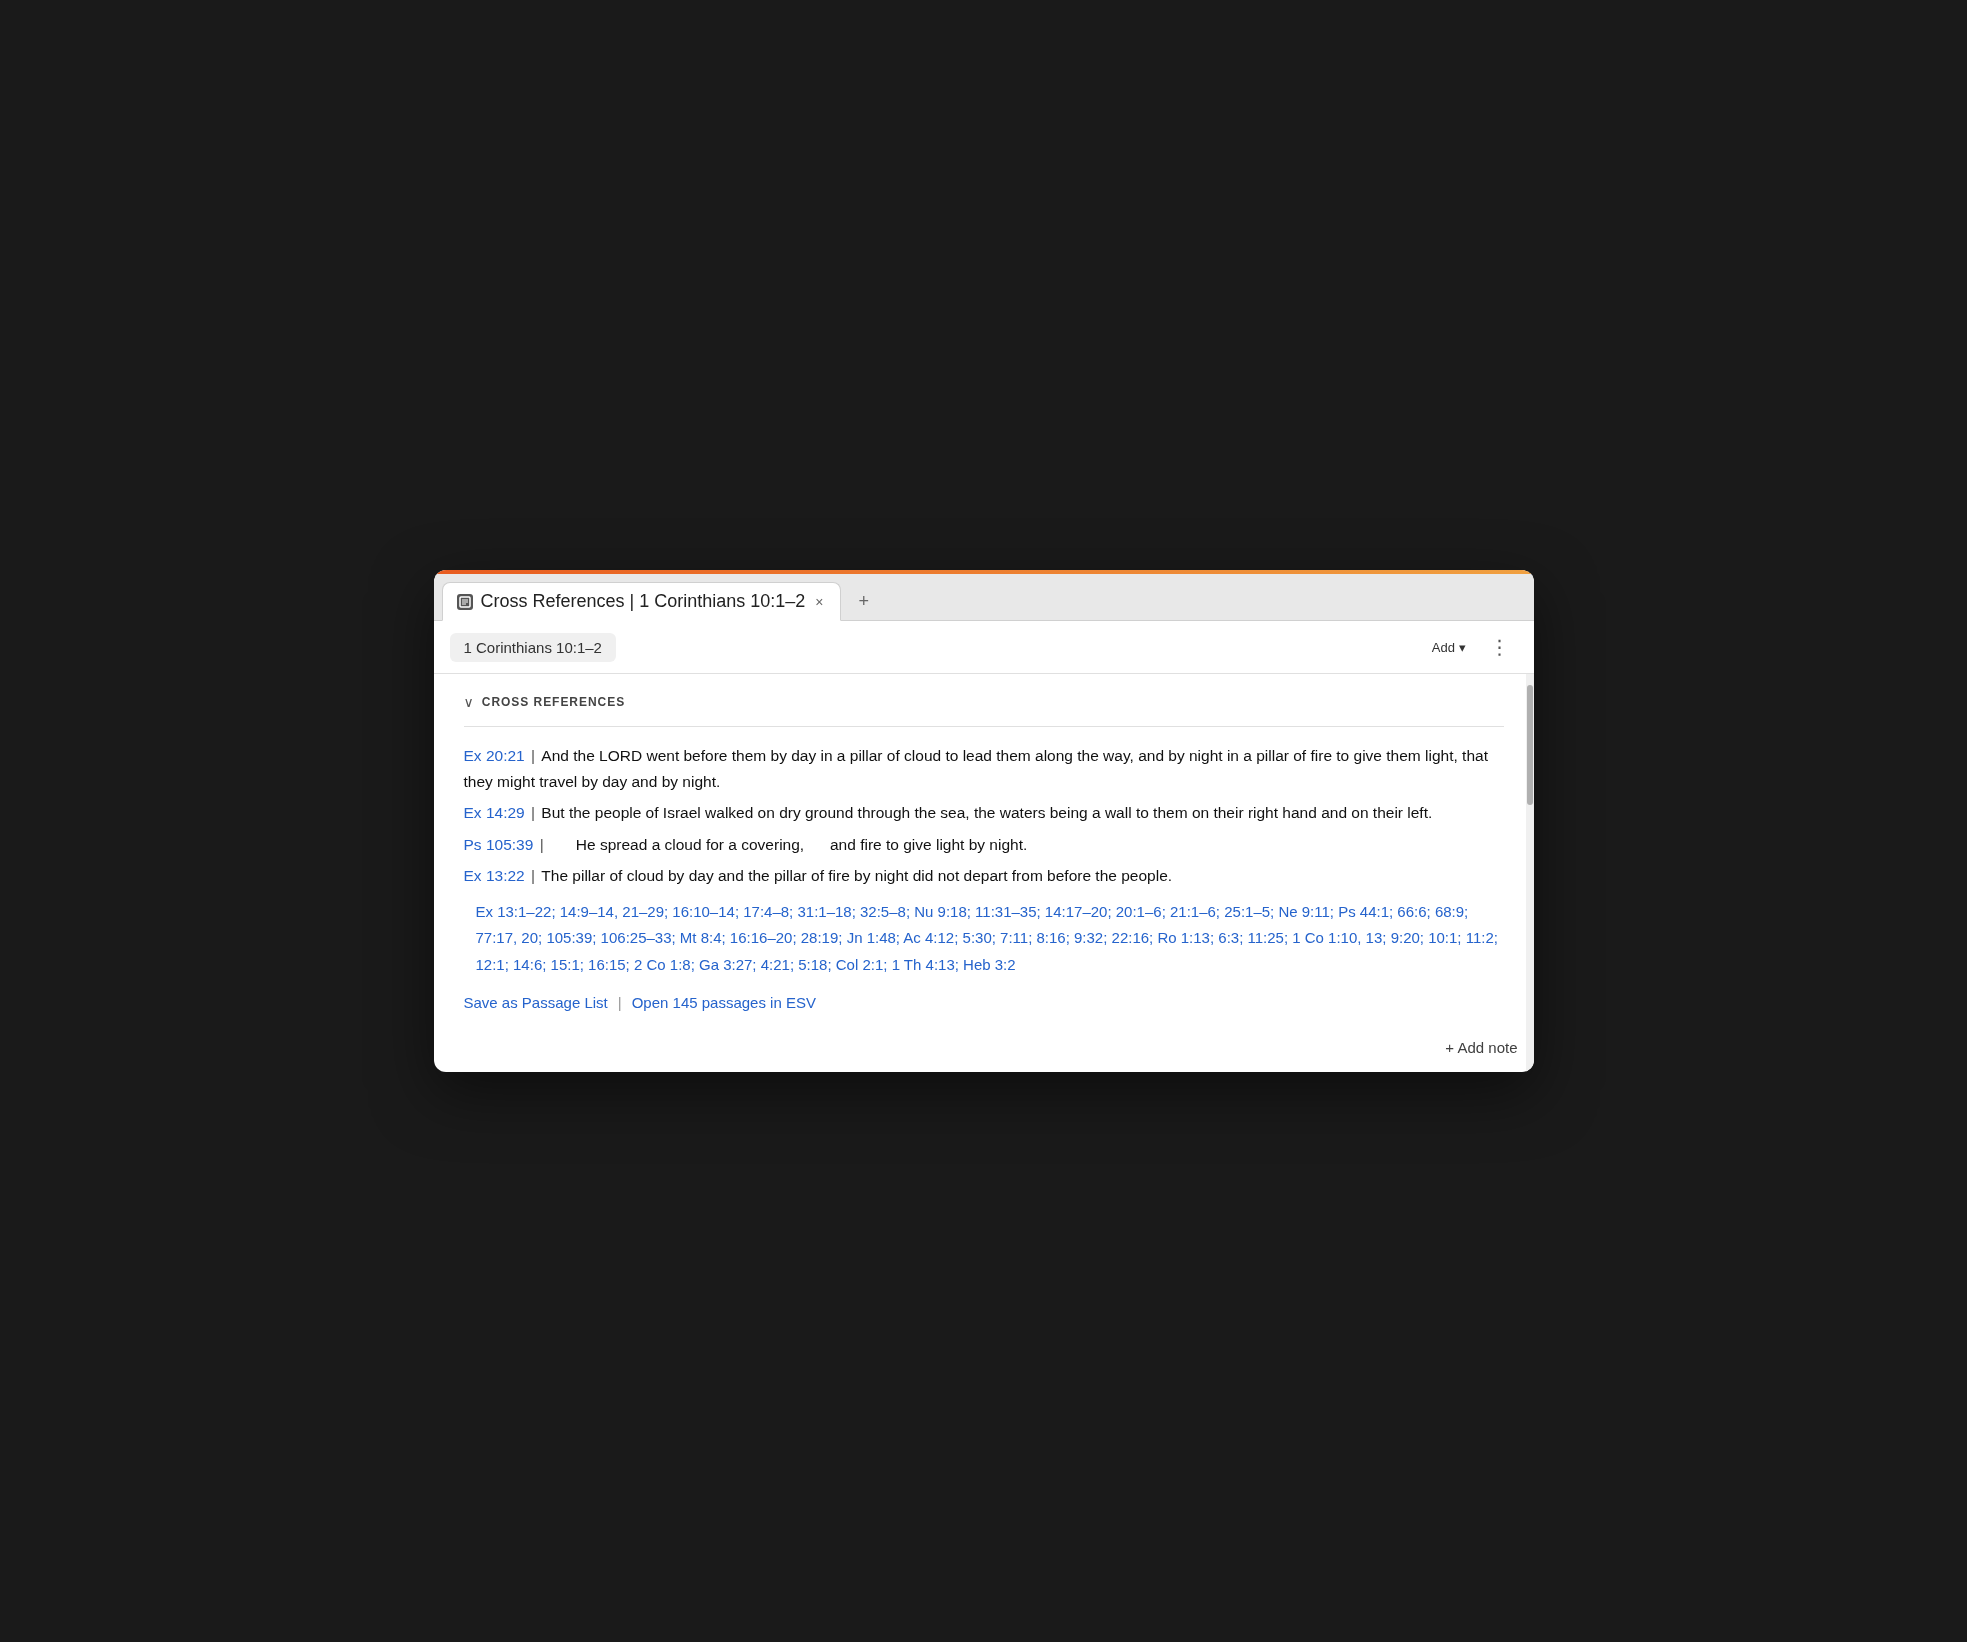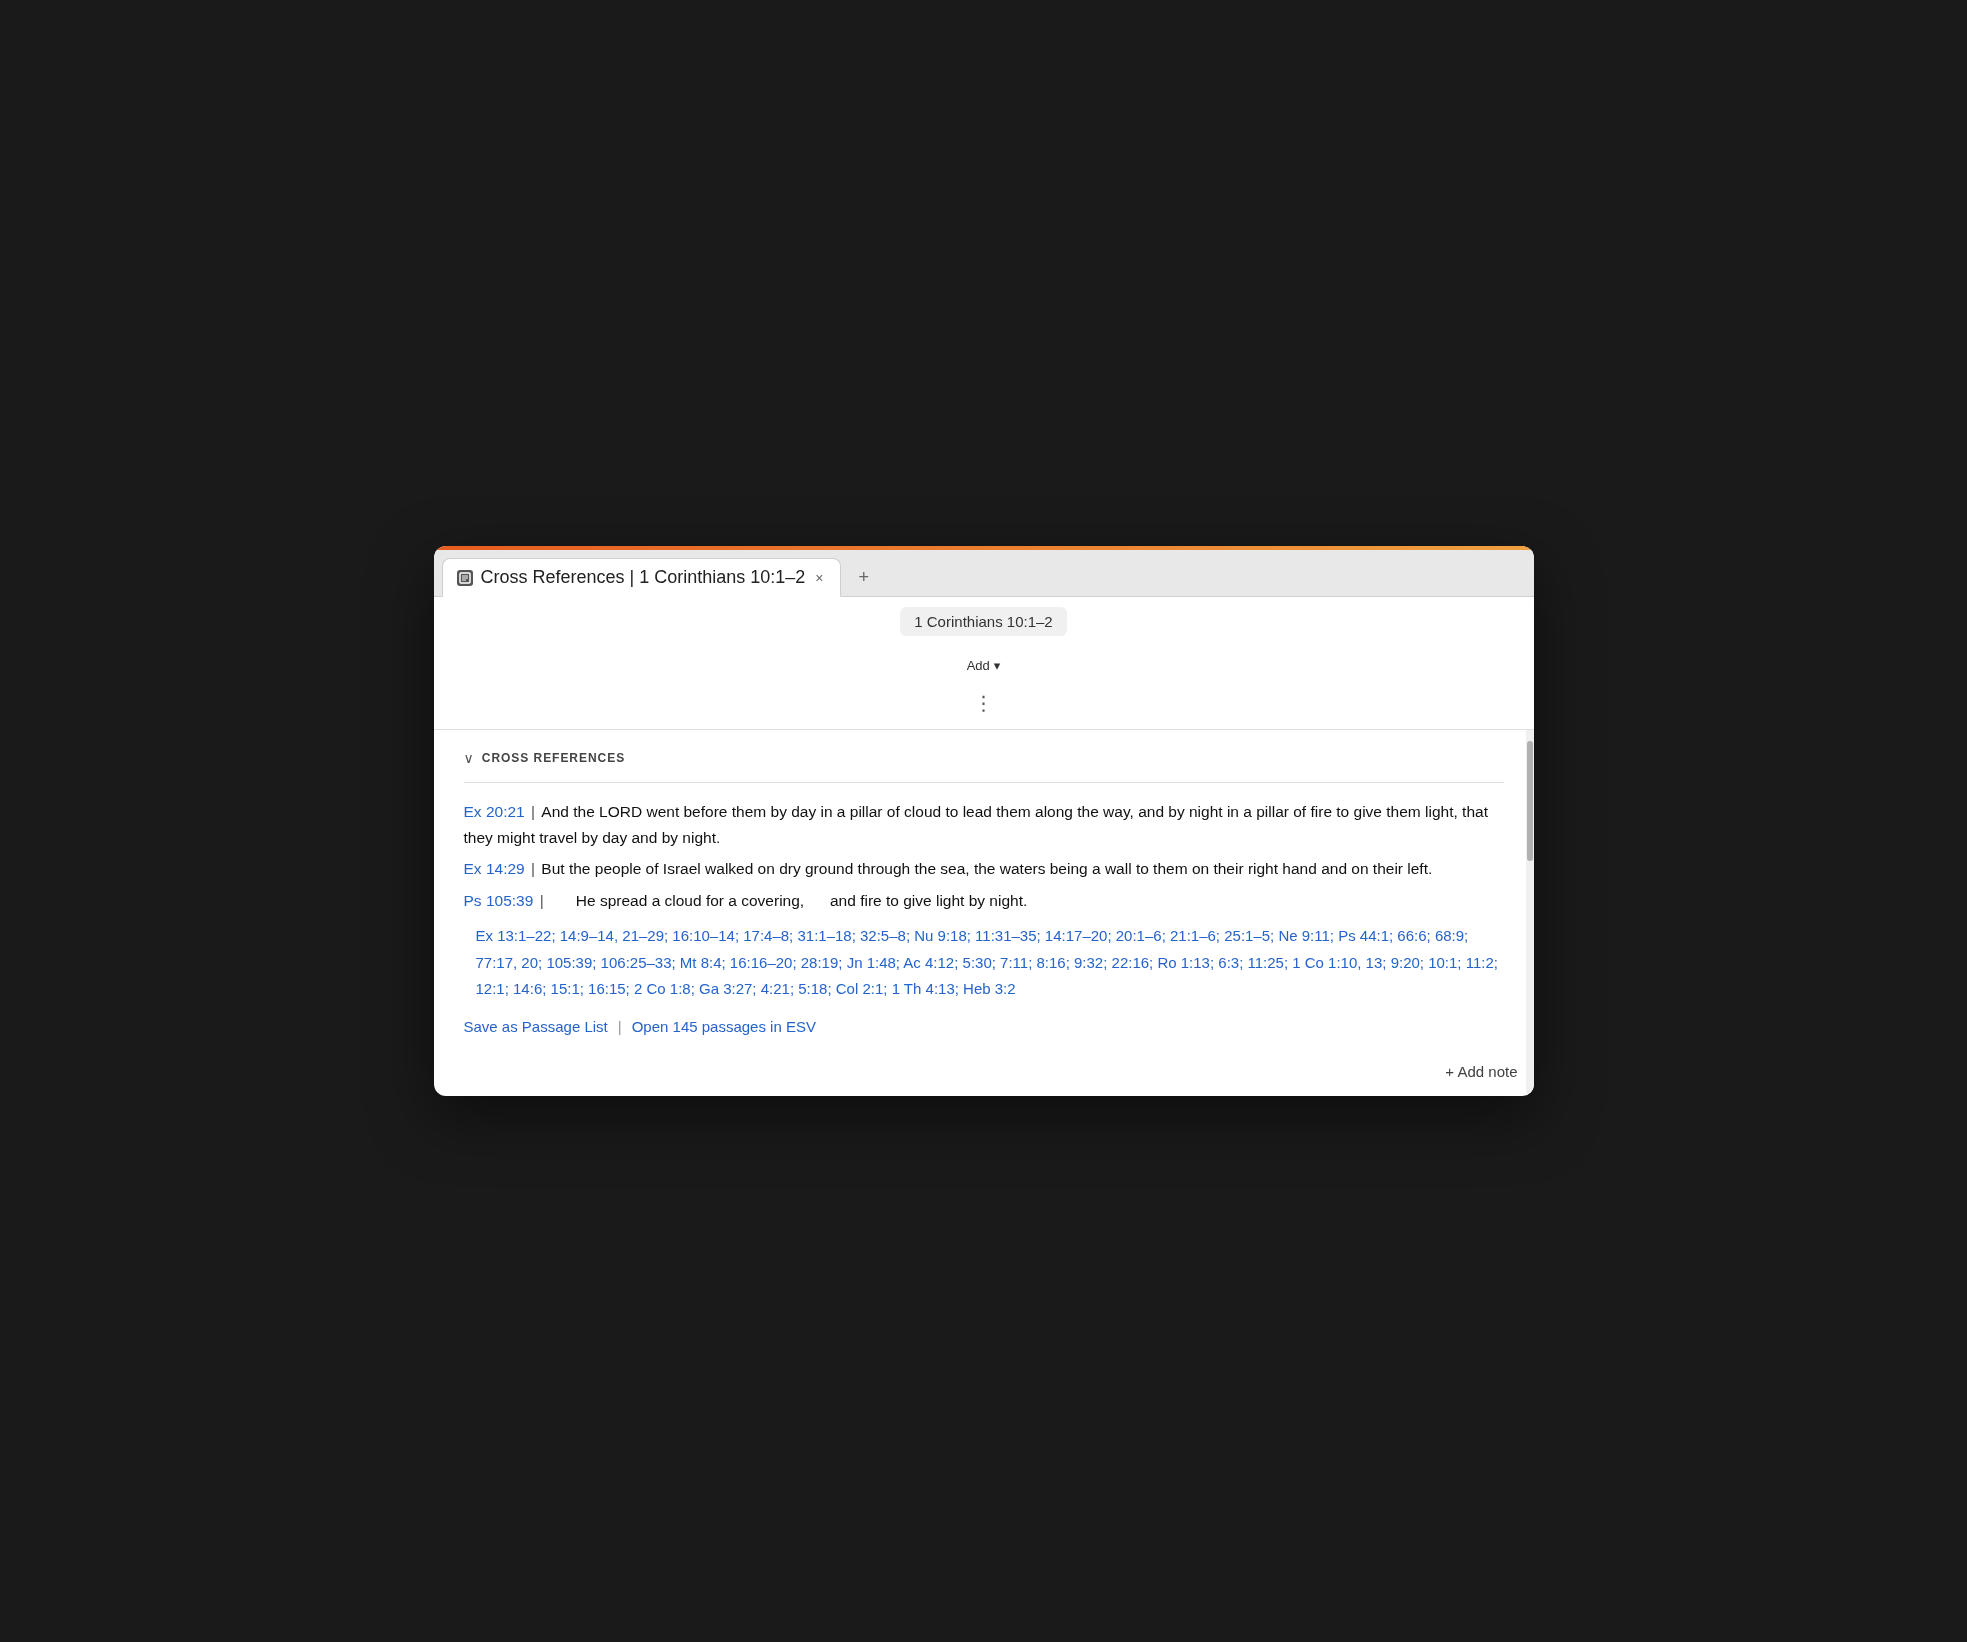--- a/index.html
+++ b/index.html
@@ -76,21 +76,20 @@
       color: #666;
       padding: 6px 10px;
     }
 
     .toolbar {
       display: flex;
       align-items: center;
       padding: 10px 16px;
       border-bottom: 1px solid #e0e0e0;
       gap: 8px;
-      flex-direction: column;
     }
 
     .reference-badge {
       background: #f0f0f0;
       border-radius: 6px;
       padding: 6px 14px;
       font-size: 15px;
       color: #333;
       font-weight: 500;
     }
@@ -289,20 +288,25 @@
         <span class="pipe"> | </span>
         <span>But the people of Israel walked on dry ground through the sea, the waters being a wall to them on their right hand and on their left.</span>
       </div>
 
       <div class="verse-block">
         <a class="ref-link">Ps 105:39</a>
         <span class="pipe"> | </span>
         <span>&nbsp;&nbsp;&nbsp;&nbsp;&nbsp;&nbsp;He spread a cloud for a covering,&nbsp;&nbsp;&nbsp;&nbsp;&nbsp;&nbsp;and fire to give light by night.</span>
       </div>
 
+      <div class="verse-block">
+        <a class="ref-link">Ex 13:22</a>
+        <span class="pipe"> | </span>
+        <span>The pillar of cloud by day and the pillar of fire by night did not depart from before the people.</span>
+      </div>
 
       <div class="reference-list">
         <span id="ref-list-span" style="color:#2563cc; cursor:pointer;">Ex 13:1–22; 14:9–14, 21–29; 16:10–14; 17:4–8; 31:1–18; 32:5–8; Nu 9:18; 11:31–35; 14:17–20; 20:1–6; 21:1–6; 25:1–5; Ne 9:11; Ps 44:1; 66:6; 68:9; 77:17, 20; 105:39; 106:25–33; Mt 8:4; 16:16–20; 28:19; Jn 1:48; Ac 4:12; 5:30; 7:11; 8:16; 9:32; 22:16; Ro 1:13; 6:3; 11:25; 1 Co 1:10, 13; 9:20; 10:1; 11:2; 12:1; 14:6; 15:1; 16:15; 2 Co 1:8; Ga 3:27; 4:21; 5:18; Col 2:1; 1 Th 4:13; Heb 3:2</span>
       </div>
 
       <div class="action-links">
         <a class="action-link">Save as Passage List</a>
         <span class="action-sep">|</span>
         <a class="action-link">Open 145 passages in ESV</a>
       </div>

